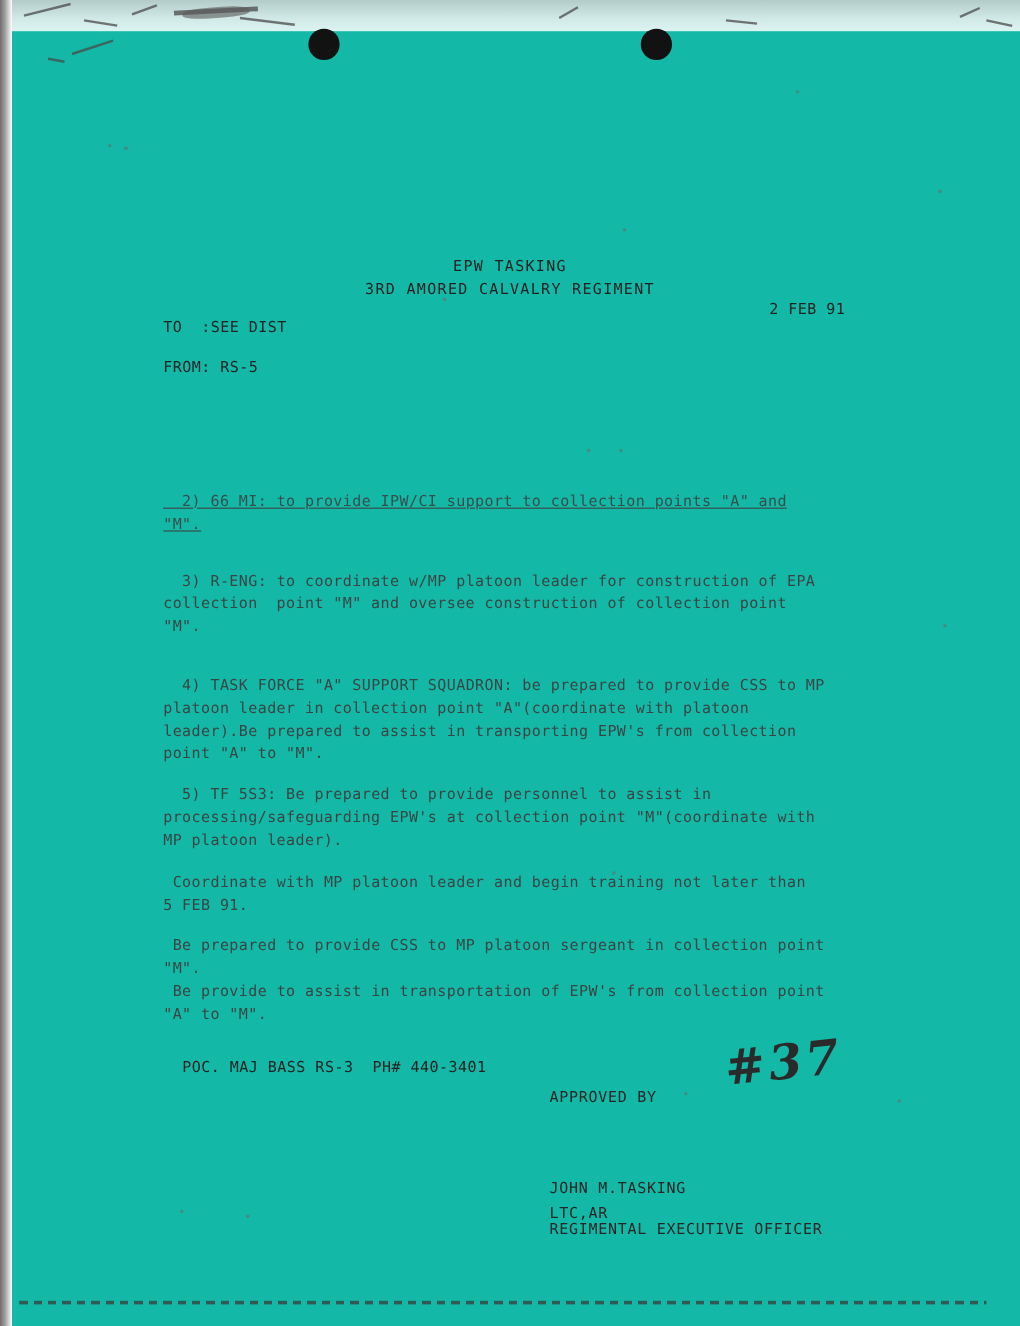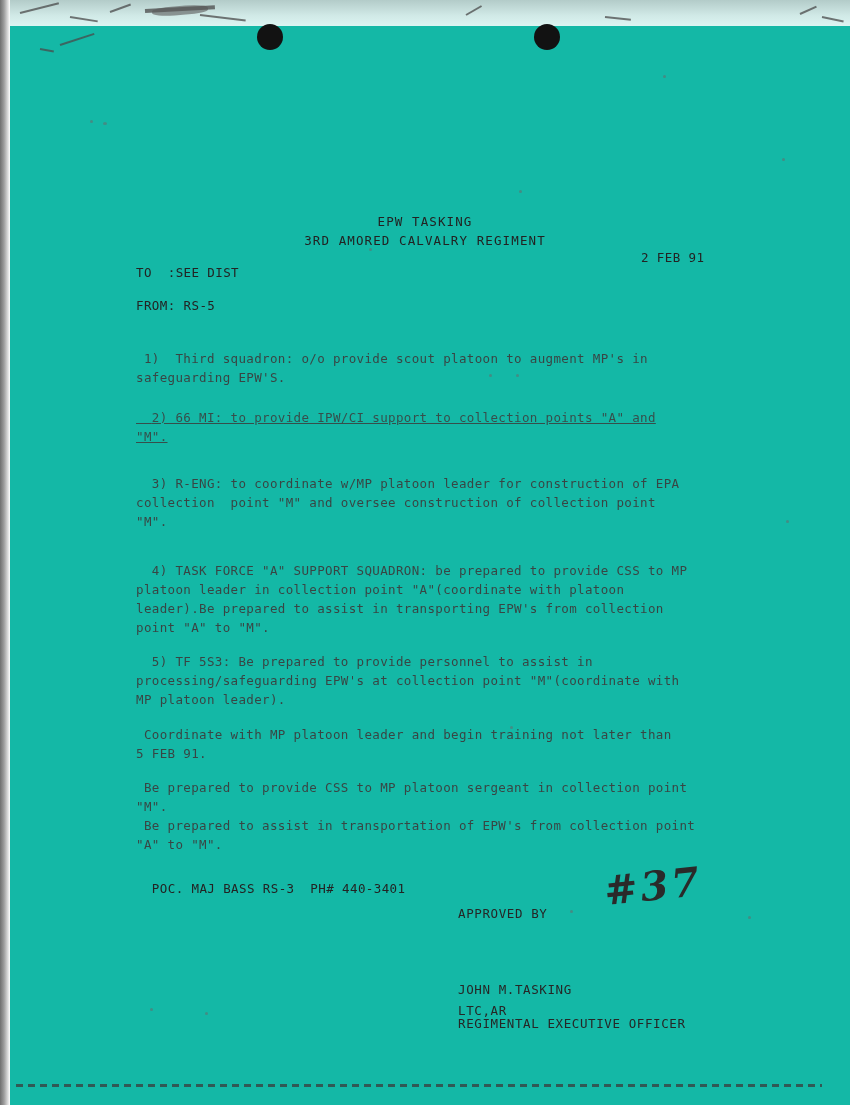--- a/index.html
+++ b/index.html
@@ -161,40 +161,38 @@
   <div class="doc">
 
     <div class="heading" style="top:214px;">EPW TASKING</div>
     <div class="heading" style="top:233px;">3RD AMORED CALVALRY REGIMENT</div>
 
     <div class="t" style="left:641px; top:249px;">2 FEB 91</div>
 
     <div class="t" style="left:136px; top:264px;">TO  :SEE DIST</div>
     <div class="t" style="left:136px; top:297px;">FROM: RS-5</div>
 
-    <div class="para faint" style="left:136px; top:349px; width:660px;"> 1)  Third squadron: o/o provide scout platoon to augment MP's in
-safeguarding EPW'S.</div>
     <div class="para veryfaint" style="left:136px; top:408px; width:660px;">  2) 66 MI: to provide IPW/CI support to collection points "A" and
 "M".</div>
     <div class="para faint" style="left:136px; top:474px; width:680px;">  3) R-ENG: to coordinate w/MP platoon leader for construction of EPA
 collection  point "M" and oversee construction of collection point
 "M".</div>
     <div class="para faint" style="left:136px; top:561px; width:680px;">  4) TASK FORCE "A" SUPPORT SQUADRON: be prepared to provide CSS to MP
 platoon leader in collection point "A"(coordinate with platoon
 leader).Be prepared to assist in transporting EPW's from collection
 point "A" to "M".</div>
     <div class="para faint" style="left:136px; top:652px; width:680px;">  5) TF 5S3: Be prepared to provide personnel to assist in
 processing/safeguarding EPW's at collection point "M"(coordinate with
 MP platoon leader).</div>
 
     <div class="para faint" style="left:136px; top:725px; width:680px;"> Coordinate with MP platoon leader and begin training not later than
 5 FEB 91.</div>
     <div class="para faint" style="left:136px; top:778px; width:680px;"> Be prepared to provide CSS to MP platoon sergeant in collection point
 "M".</div>
-    <div class="para faint" style="left:136px; top:816px; width:680px;"> Be prepared to assist in transportation of EPW's from collection point
+    <div class="para faint" style="left:136px; top:816px; width:680px;"> Be provide to assist in transportation of EPW's from collection point
 "A" to "M".</div>
 
     <div class="t" style="left:136px; top:880px;">  POC. MAJ BASS RS-3  PH# 440-3401</div>
 
     <div class="handwrite" style="left:604px; top:862px;">#37</div>
 
     <div class="approve" style="left:458px; top:903px;">APPROVED BY</div>
     <div class="approve" style="left:458px; top:979px;">JOHN M.TASKING</div>
     <div class="approve" style="left:458px; top:1000px;">LTC,AR</div>
     <div class="approve" style="left:458px; top:1013px;">REGIMENTAL EXECUTIVE OFFICER</div>

